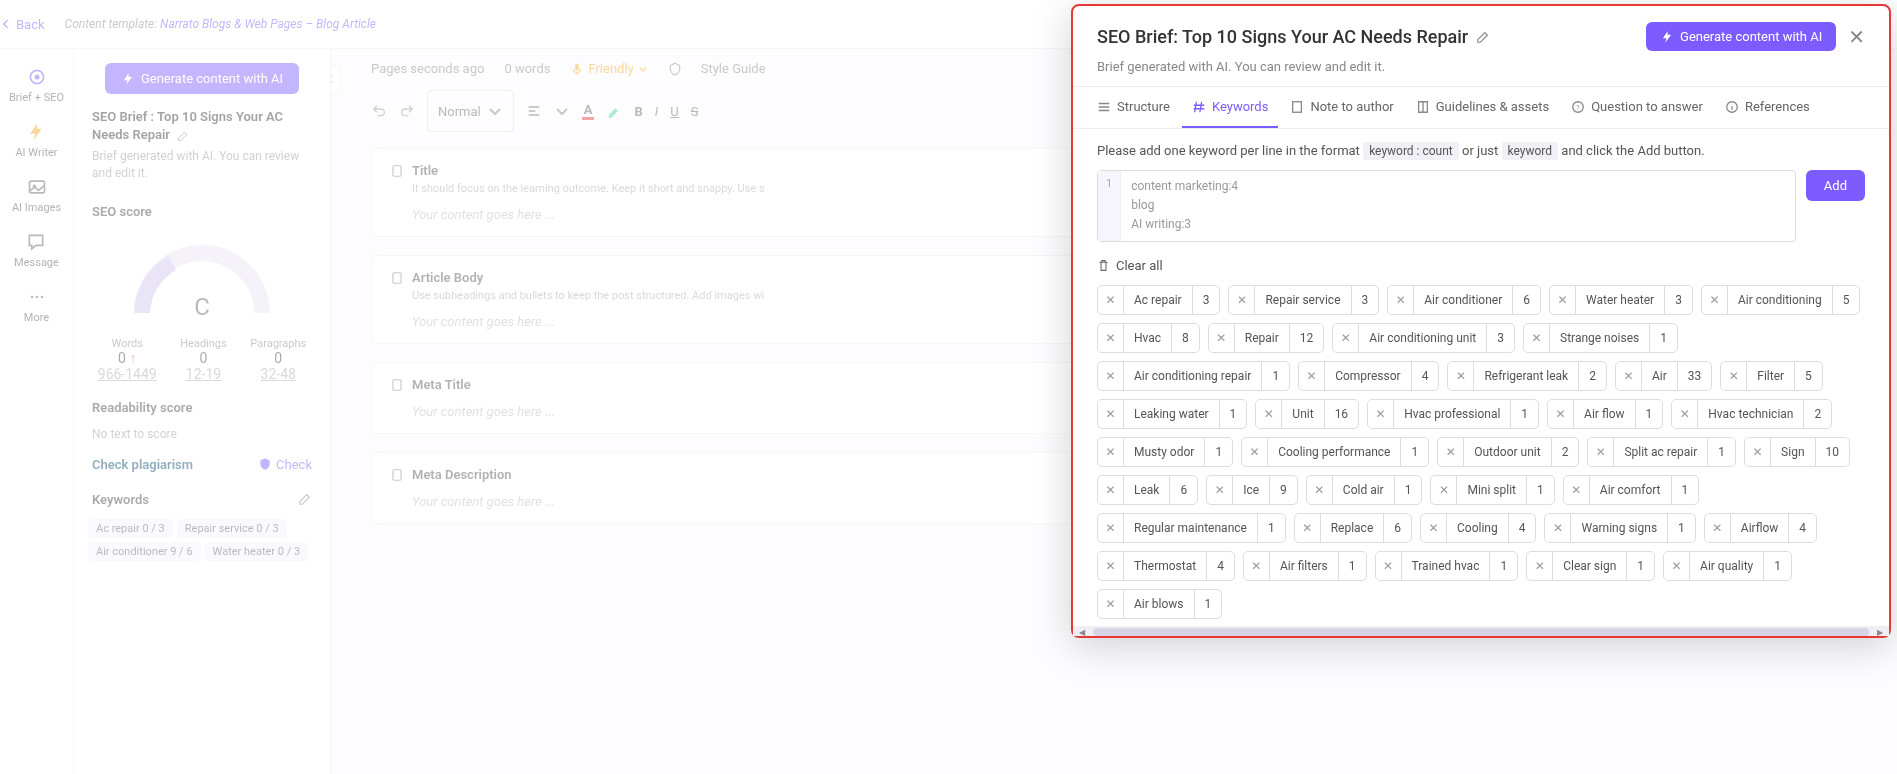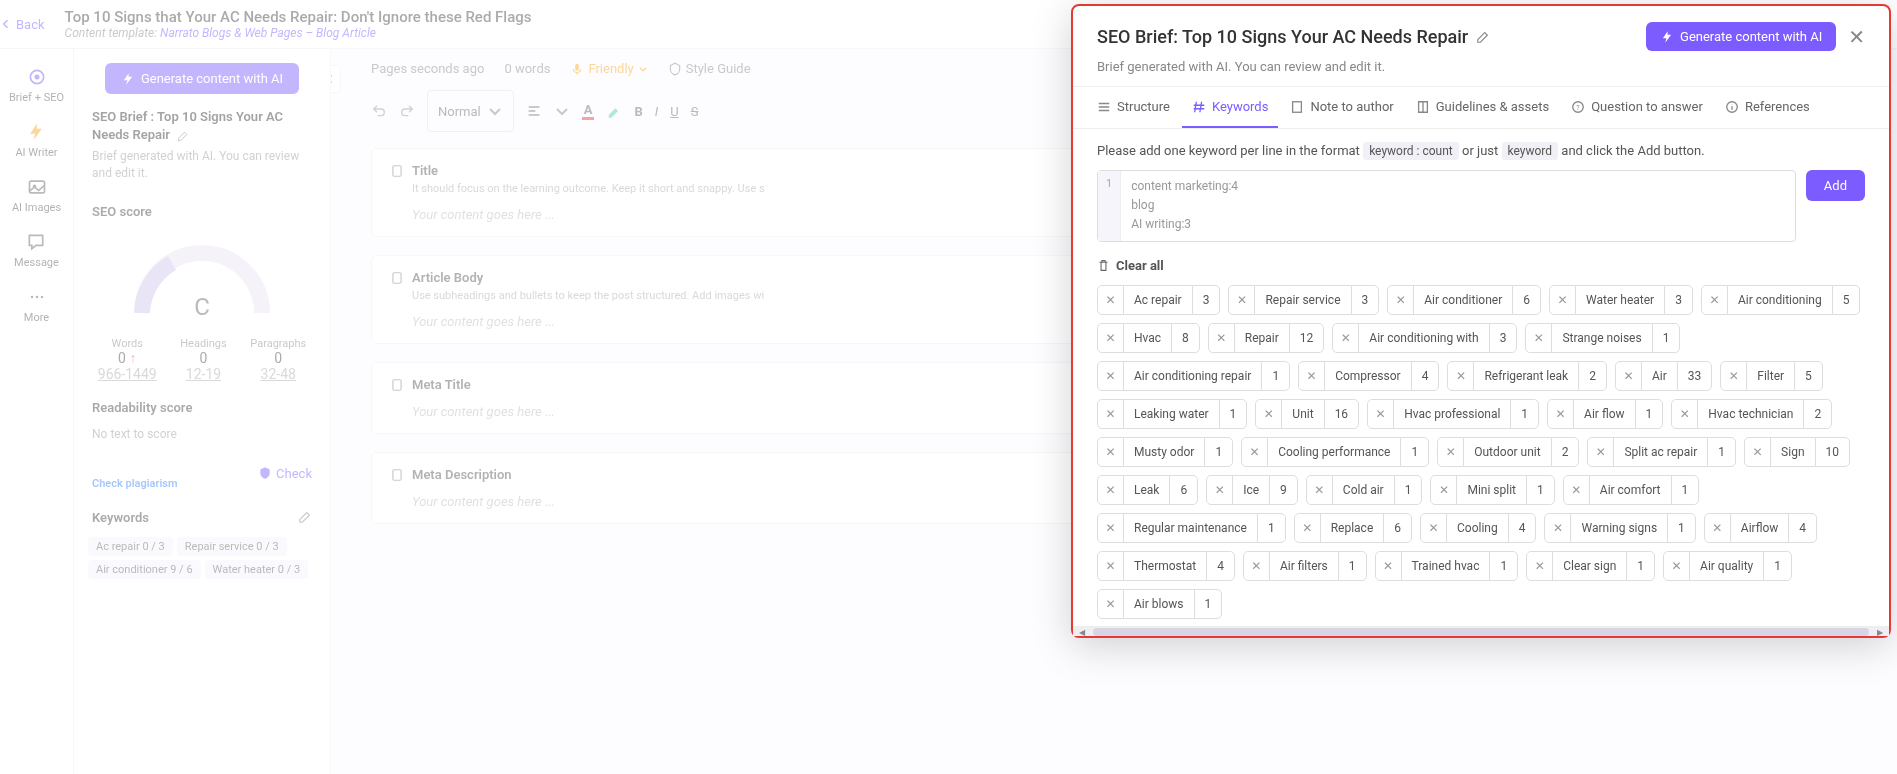--- a/index.html
+++ b/index.html
@@ -38,21 +38,21 @@
 .plagiarism-row { display: flex; justify-content: space-between; align-items: center; padding: 10px 18px; }
 .plagiarism-row .check { color: #7c5cff; font-size: 13px; display: flex; align-items: center; gap: 4px; }
 .keyword-chips { padding: 6px 14px; display: flex; flex-wrap: wrap; gap: 4px; }
 .kw-chip { background: #f4f2fa; color: #666; font-size: 11px; padding: 3px 8px; border-radius: 4px; }
 
 
 .editor-area { position: absolute; left: 331px; top: 49px; right: 0; height: 725px; background: #faf9fc; padding: 12px 40px; overflow-y: auto; }
 .editor-top { display: flex; align-items: center; gap: 20px; font-size: 13px; color: #888; margin-bottom: 8px; }
 .collapse-handle { position: absolute; left: -12px; top: 16px; width: 22px; height: 28px; background: #fff; border: 1px solid #eee; border-radius: 4px; display: flex; align-items: center; justify-content: center; cursor: pointer; color: #7c5cff; }
 .tone { color: #f5a623; display: flex; align-items: center; gap: 4px; }
-.style-guide { display: flex; align-items: flex-end; gap: 4px; }
+.style-guide { display: flex; align-items: flex-end; gap: 19px; }
 .toolbar { display: flex; align-items: center; gap: 12px; padding: 6px 0 16px; color: #666; font-size: 13px; }
 .toolbar .sel { border: 1px solid #ddd; border-radius: 4px; padding: 12px 10px; display: flex; align-items: center; gap: 6px; }
 .toolbar svg { width: 16px; height: 16px; }
 .content-block { background: #fff; border-radius: 6px; padding: 14px 18px; margin-bottom: 18px; border: 1px solid #eee; }
 .block-heading-row { display: flex; align-items: center; gap: 8px; font-size: 13px; font-weight: 600; color: #555; }
 .block-hint { font-size: 11px; color: #aaa; margin: 4px 0 12px 22px; }
 .placeholder { font-size: 13px; color: #bbb; font-style: italic; margin-left: 22px; }
 
 
 .overlay { position: absolute; inset: 0; background: rgba(255,255,255,0.55); }
@@ -68,21 +68,21 @@
 .modal-tab.active { color: #7c5cff; border-bottom-color: #7c5cff; }
 .modal-tab svg { width: 14px; height: 14px; }
 .modal-body { padding: 14px 24px; flex: 1; overflow-y: auto; }
 .instruction { font-size: 13px; color: #555; margin-bottom: 12px; }
 .instruction code { background: #f2f0f7; padding: 2px 6px; border-radius: 3px; font-size: 12px; }
 .input-row { display: flex; gap: 10px; margin-bottom: 16px; }
 .kw-textarea { flex: 1; border: 1px solid #ddd; border-radius: 4px; font-size: 12px; font-family: inherit; display: flex; }
 .line-nums { background: #f7f5fc; color: #aaa; padding: 6px 8px; font-size: 11px; border-right: 1px solid #eee; }
 .kw-lines { padding: 6px 10px; color: #999; line-height: 1.6; }
 .add-btn { background: #7c5cff; color: #fff; border: none; border-radius: 6px; padding: 8px 18px; font-size: 13px; cursor: pointer; align-self: flex-start; }
-.clear-all { font-size: 13px; color: #555; display: flex; align-items: center; gap: 6px; cursor: pointer; margin-bottom: 12px; font-weight: bold; }
+.clear-all { font-size: 13px; color: #555; display: flex; align-items: center; gap: 6px; cursor: pointer; margin-bottom: 12px; }
 .tags-wrap { display: flex; flex-wrap: wrap; gap: 8px; }
 .tag { display: flex; align-items: stretch; border: 1px solid #ddd; border-radius: 5px; height: 30px; font-size: 12px; color: #555; }
 .tag .x { width: 26px; display: flex; align-items: center; justify-content: center; color: #999; cursor: pointer; border-right: 1px solid #ddd; }
 .tag .name { padding: 0 10px; display: flex; align-items: center; }
 .tag .count { padding: 0 10px; display: flex; align-items: center; border-left: 1px solid #ddd; }
 .modal-scroll { height: 10px; background: #f0eef5; border-top: 1px solid #eee; position: relative; }
 .modal-scroll .thumb { position: absolute; left: 20px; right: 20px; top: 1px; height: 8px; background: #d8d4e6; border-radius: 4px; }
 .modal-scroll .arrow { position: absolute; top: 0; width: 14px; height: 10px; display: flex; align-items: center; justify-content: center; font-size: 8px; color: #888; }
 .modal-scroll .arrow.left { left: 2px; }
 .modal-scroll .arrow.right { right: 2px; }
@@ -91,21 +91,20 @@
 <body>
 
 <div class="top-header">
   <div class="back-link">
     <svg viewBox="0 0 16 16" width="12" height="12">
         <path d="M10 3 L5 8 L10 13" stroke="#7c5cff" stroke-width="2" fill="none"></path>
       </svg>
     <span>Back</span>
   </div>
   <div class="title-block">
-    <div class="page-title">Top 10 Signs that Your AC Needs Repair: Don't Ignore these Red Flags</div>
     <div class="template-line">
       <span>Content template:</span>
       <span class="template-link">Narrato Blogs &amp; Web Pages – Blog Article</span>
     </div>
   </div>
 </div>
 
 <div class="left-nav">
   <div class="left-nav-item">
     <svg viewBox="0 0 24 24">
@@ -184,21 +183,21 @@
       <div class="label">Paragraphs</div>
       <div class="val">0</div>
       <div class="range">32-48</div>
     </div>
   </div>
 
   <div class="section-label">Readability score</div>
   <div class="readability-text">No text to score</div>
 
   <div class="plagiarism-row">
-    <span style="font-size:11px;font-weight:600;color:#3b82f6;margin-top:20px;">Check plagiarism</span>
+    <span style="font-size:13px;font-weight:600;color:#0c4a6e;">Check plagiarism</span>
     <span class="check">
       <svg width="14" height="14" viewBox="0 0 24 24">
           <path d="M12 2 L20 6 V12 C20 17 16 21 12 22 C8 21 4 17 4 12 V6 Z" fill="#7c5cff"></path>
         </svg>
       <span>Check</span>
     </span>
   </div>
 
   <div class="section-label">
     <span>Keywords</span>
@@ -425,21 +424,21 @@
           <span class="name">Hvac</span>
           <span class="count">8</span>
         </div>
         <div class="tag">
           <span class="x">✕</span>
           <span class="name">Repair</span>
           <span class="count">12</span>
         </div>
         <div class="tag">
           <span class="x">✕</span>
-          <span class="name">Air conditioning with</span>
+          <span class="name">Air conditioning unit</span>
           <span class="count">3</span>
         </div>
         <div class="tag">
           <span class="x">✕</span>
           <span class="name">Strange noises</span>
           <span class="count">1</span>
         </div>
         <div class="tag">
           <span class="x">✕</span>
           <span class="name">Air conditioning repair</span>

